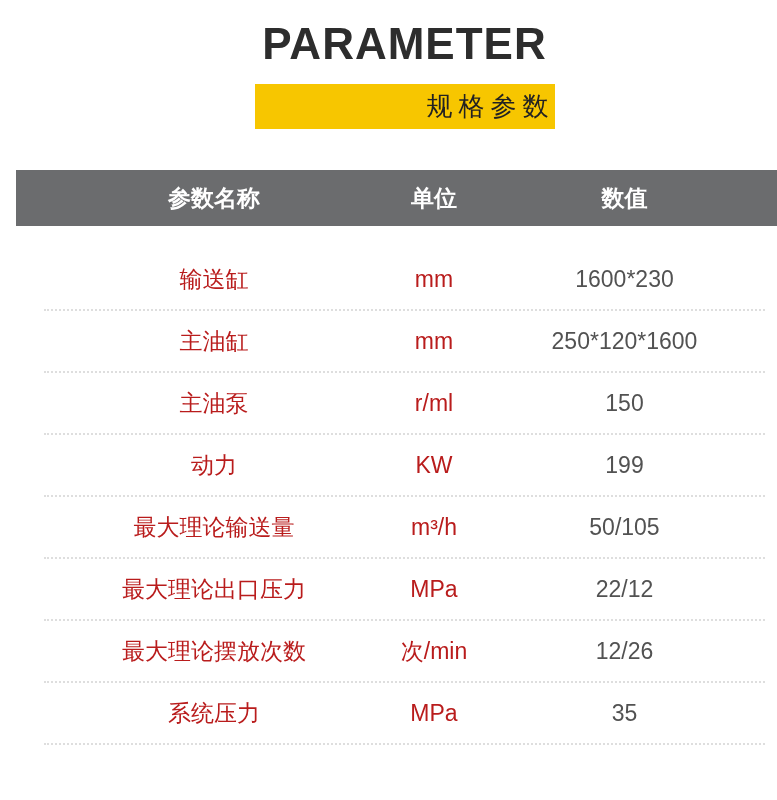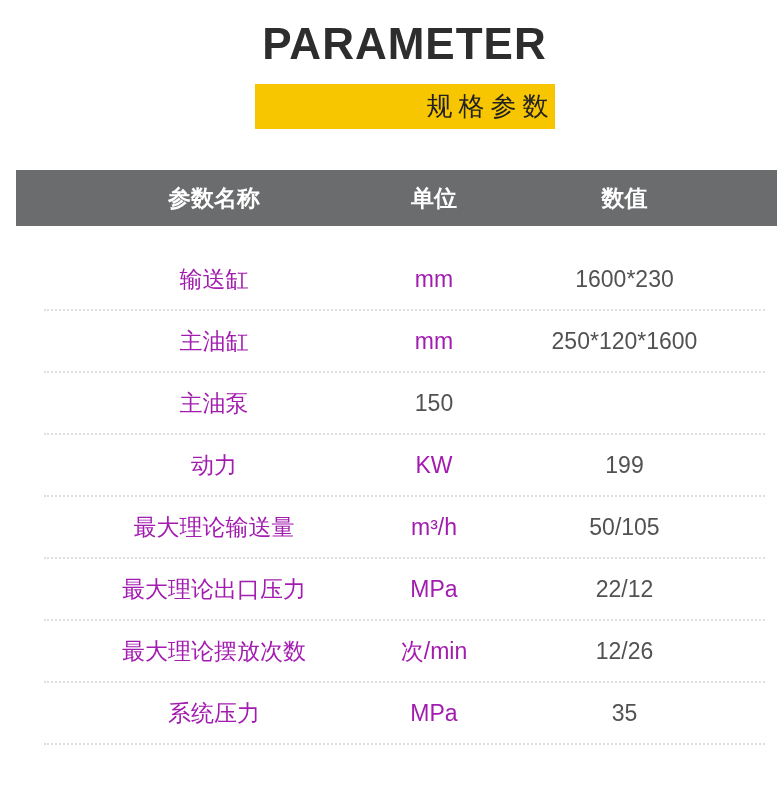--- a/index.html
+++ b/index.html
@@ -66,21 +66,21 @@
   .row {
     display: grid;
     grid-template-columns: 340px 100px 1fr;
     align-items: center;
     height: 60px;
     border-bottom: 2px dotted #dedede;
   }
   .row .cell {
     text-align: center;
     font-size: 23px;
-    color: #a21caf;
+    color: #b91c1c;
   }
   .row .cell.value {
     color: #525252;
   }
 </style>
 </head>
 <body>
 
 <div class="page">
 
@@ -104,20 +104,21 @@
     </div>
 
     <div class="row">
       <div class="cell name">主油缸</div>
       <div class="cell unit">mm</div>
       <div class="cell value">250*120*1600</div>
     </div>
 
     <div class="row">
       <div class="cell name">主油泵</div>
+      <div class="cell unit">r/ml</div>
       <div class="cell value">150</div>
     </div>
 
     <div class="row">
       <div class="cell name">动力</div>
       <div class="cell unit">KW</div>
       <div class="cell value">199</div>
     </div>
 
     <div class="row">

